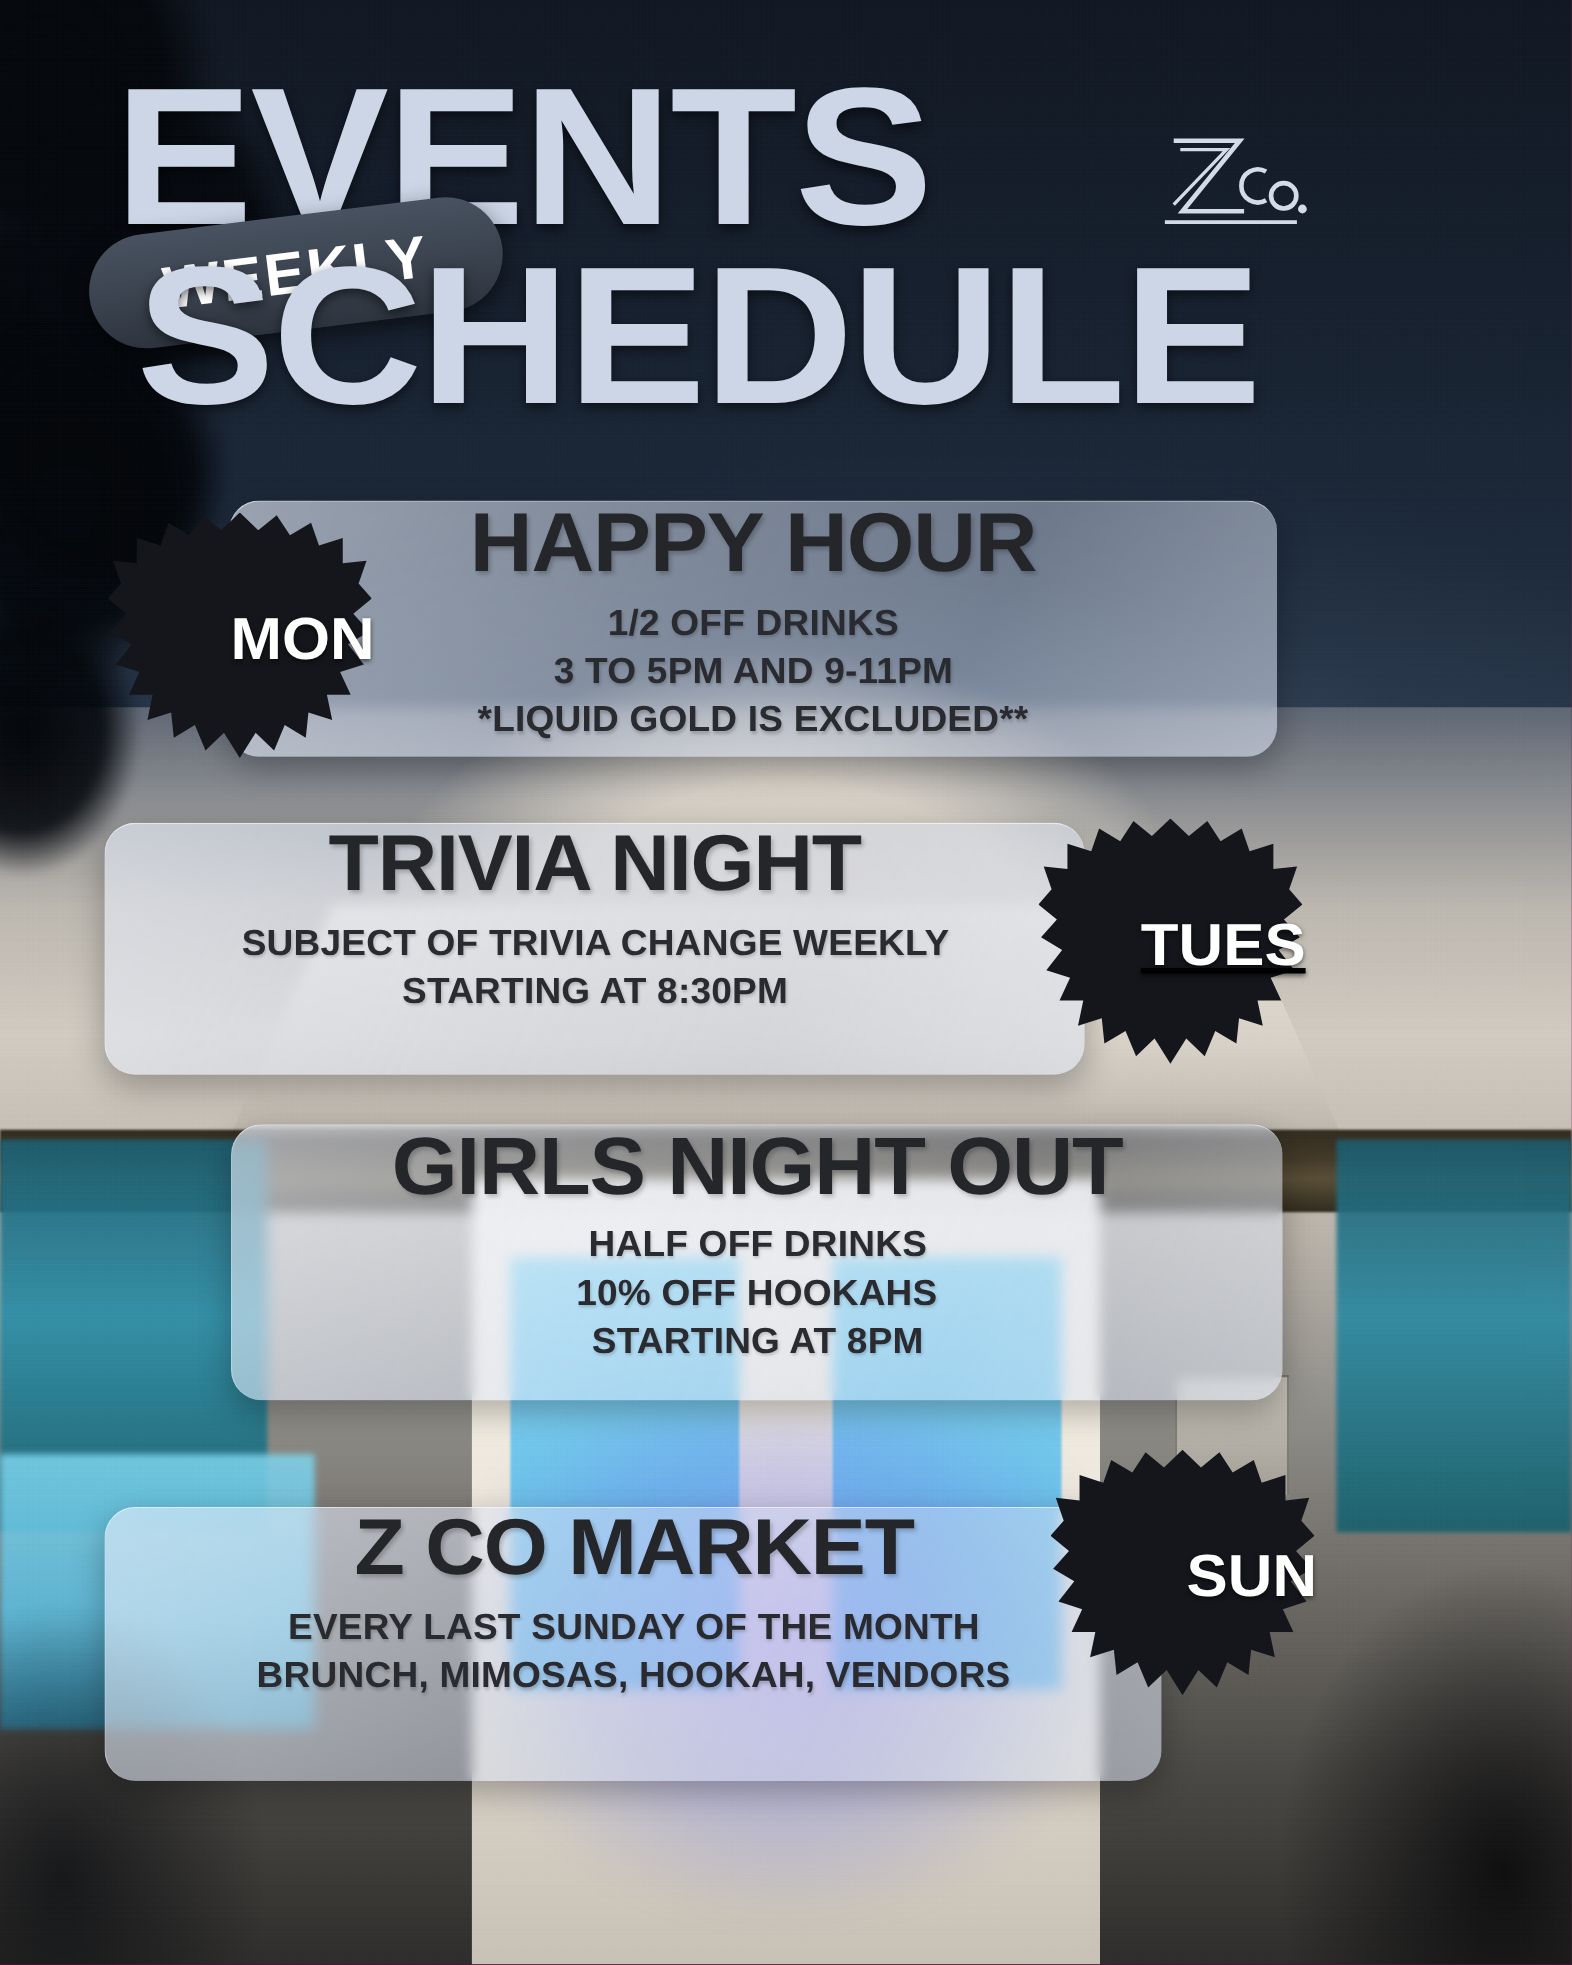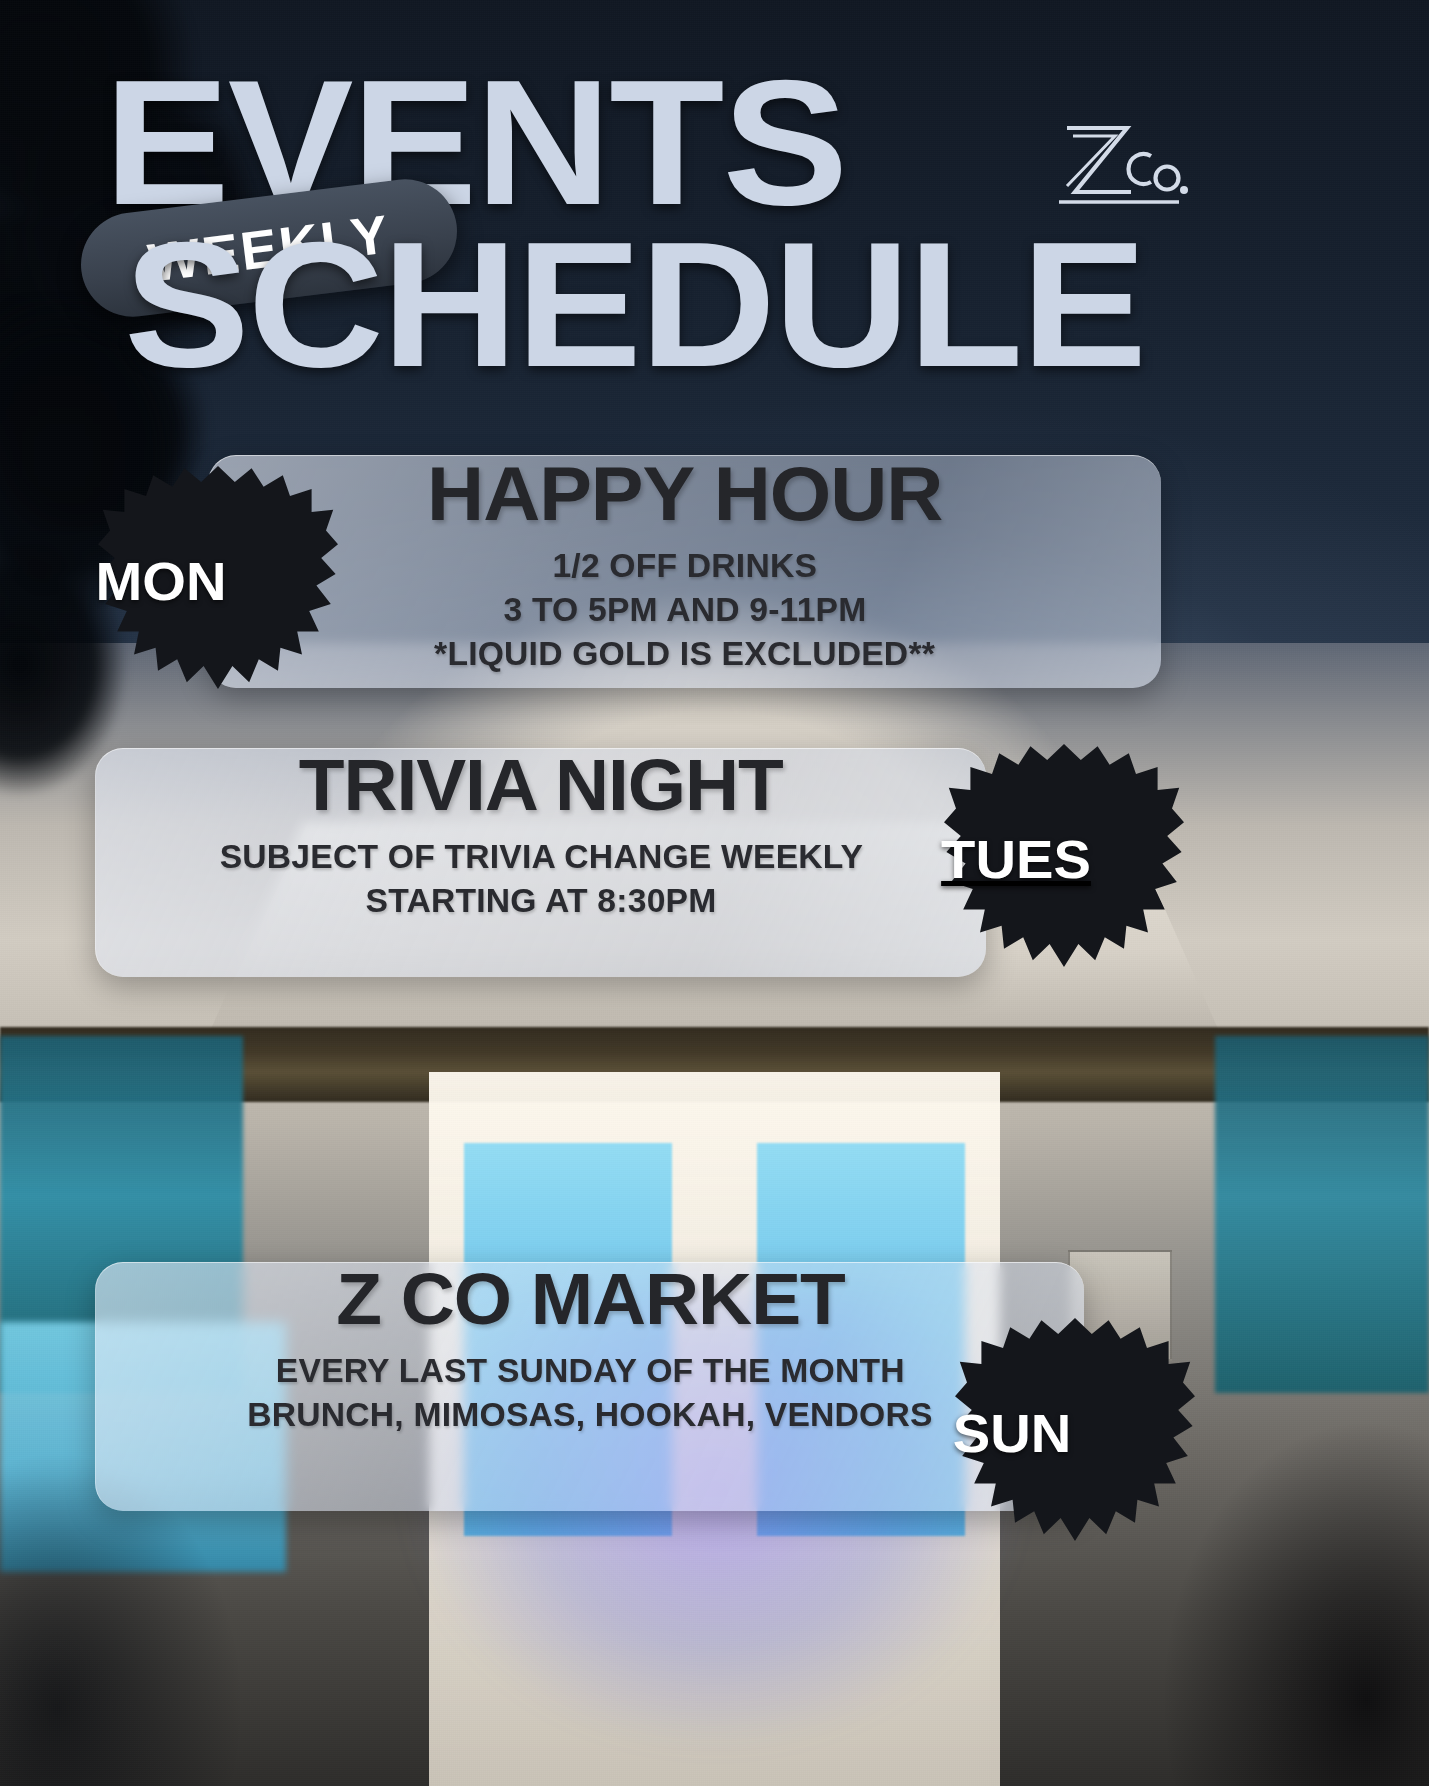--- a/index.html
+++ b/index.html
@@ -198,21 +198,21 @@
     transform:scaleX(1.02);
     text-shadow:1px 2px 3px rgba(0,0,0,.2);
     white-space:nowrap;
     line-height:1.34;
   }
 
   
   .badge{
     position:absolute;
     width:240px;height:230px;
-    display:flex;align-items:center;justify-content:flex-start;
+    display:flex;align-items:center;justify-content:flex-end;
   }
   .badge .burst{
     position:absolute;inset:0;
     background:#14161b;
     clip-path:polygon(
       50% 0%, 57% 7%, 64% 1%, 69% 9%, 77% 4%, 80% 13%, 89% 10%, 89% 20%,
       98% 19%, 95% 28%, 100% 34%, 93% 40%, 99% 47%, 91% 52%, 97% 60%, 88% 63%,
       92% 72%, 83% 72%, 85% 82%, 76% 79%, 75% 89%, 67% 84%, 63% 94%, 56% 87%,
       50% 97%, 44% 87%, 37% 94%, 33% 84%, 25% 89%, 24% 79%, 15% 82%, 17% 72%,
       8% 72%, 12% 63%, 3% 60%, 9% 52%, 1% 47%, 7% 40%, 0% 34%, 5% 28%,
@@ -303,22 +303,30 @@
       <div class="card-title" style="font-size:72px;margin-bottom:14px;">TRIVIA NIGHT</div>
       <div class="card-line">SUBJECT OF TRIVIA CHANGE WEEKLY</div>
       <div class="card-line">STARTING AT 8:30PM</div>
     </div>
   </div>
   <div class="badge" style="left:944px;top:744px;text-decoration:underline;">
     <div class="burst"></div>
     <span class="day">TUES</span>
   </div>
 
-
-  <div class="card" style="left:95px;top:1262px;width:960px;height:248px;padding-left:28px;">
+  <div class="card" style="left:210px;top:1022px;width:955px;height:250px;">
+    <div class="card-body">
+      <div class="card-title" style="font-size:74px;margin-bottom:12px;">GIRLS NIGHT OUT</div>
+      <div class="card-line">HALF OFF DRINKS</div>
+      <div class="card-line">10% OFF HOOKAHS</div>
+      <div class="card-line">STARTING AT 8PM</div>
+    </div>
+  </div>
+
+  <div class="card" style="left:95px;top:1370px;width:960px;height:248px;">
     <div class="card-body">
       <div class="card-title" style="font-size:72px;margin-bottom:14px;">Z CO MARKET</div>
       <div class="card-line">EVERY LAST SUNDAY OF THE MONTH</div>
       <div class="card-line">BRUNCH, MIMOSAS, HOOKAH, VENDORS</div>
     </div>
   </div>
   <div class="badge" style="left:955px;top:1318px;">
     <div class="burst"></div>
     <span class="day">SUN</span>
   </div>

